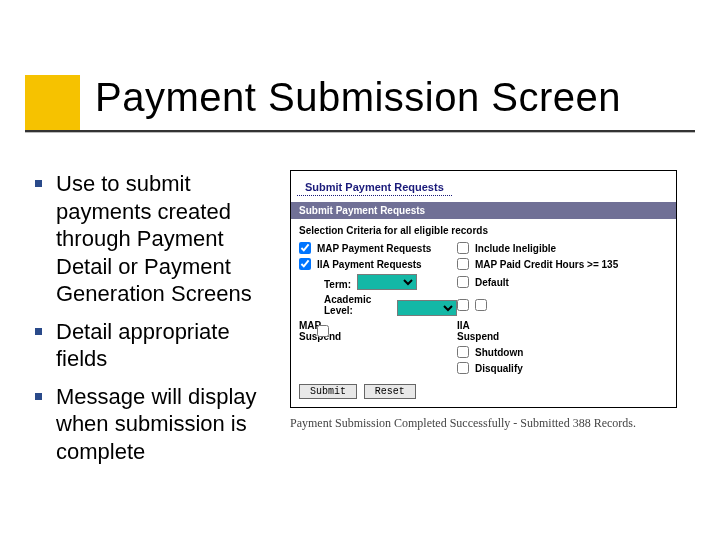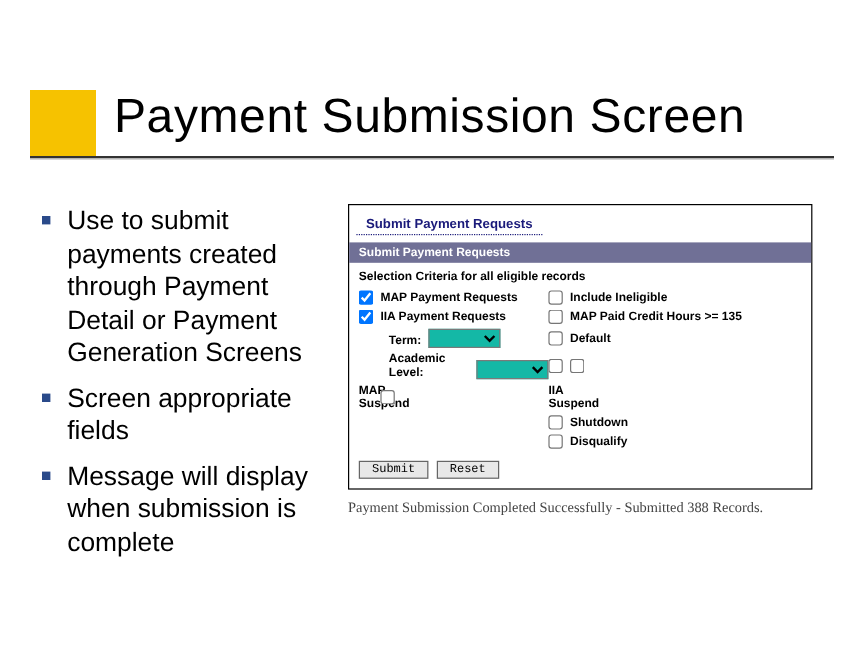--- a/index.html
+++ b/index.html
@@ -172,21 +172,21 @@
 
 <div class="body">
 
   <div class="bullets">
     <div class="bul">
       <div class="sq"></div>
       <div class="txt">Use to submit payments created through Payment Detail or Payment Generation Screens</div>
     </div>
     <div class="bul">
       <div class="sq"></div>
-      <div class="txt">Screen appropriate fields</div>
+      <div class="txt">Detail appropriate fields</div>
     </div>
     <div class="bul">
       <div class="sq"></div>
       <div class="txt">Message will display when submission is complete</div>
     </div>
   </div>
 
   <div class="panel-wrap">
     <div class="panel">
       <span class="panel-title">Submit Payment Requests</span>

